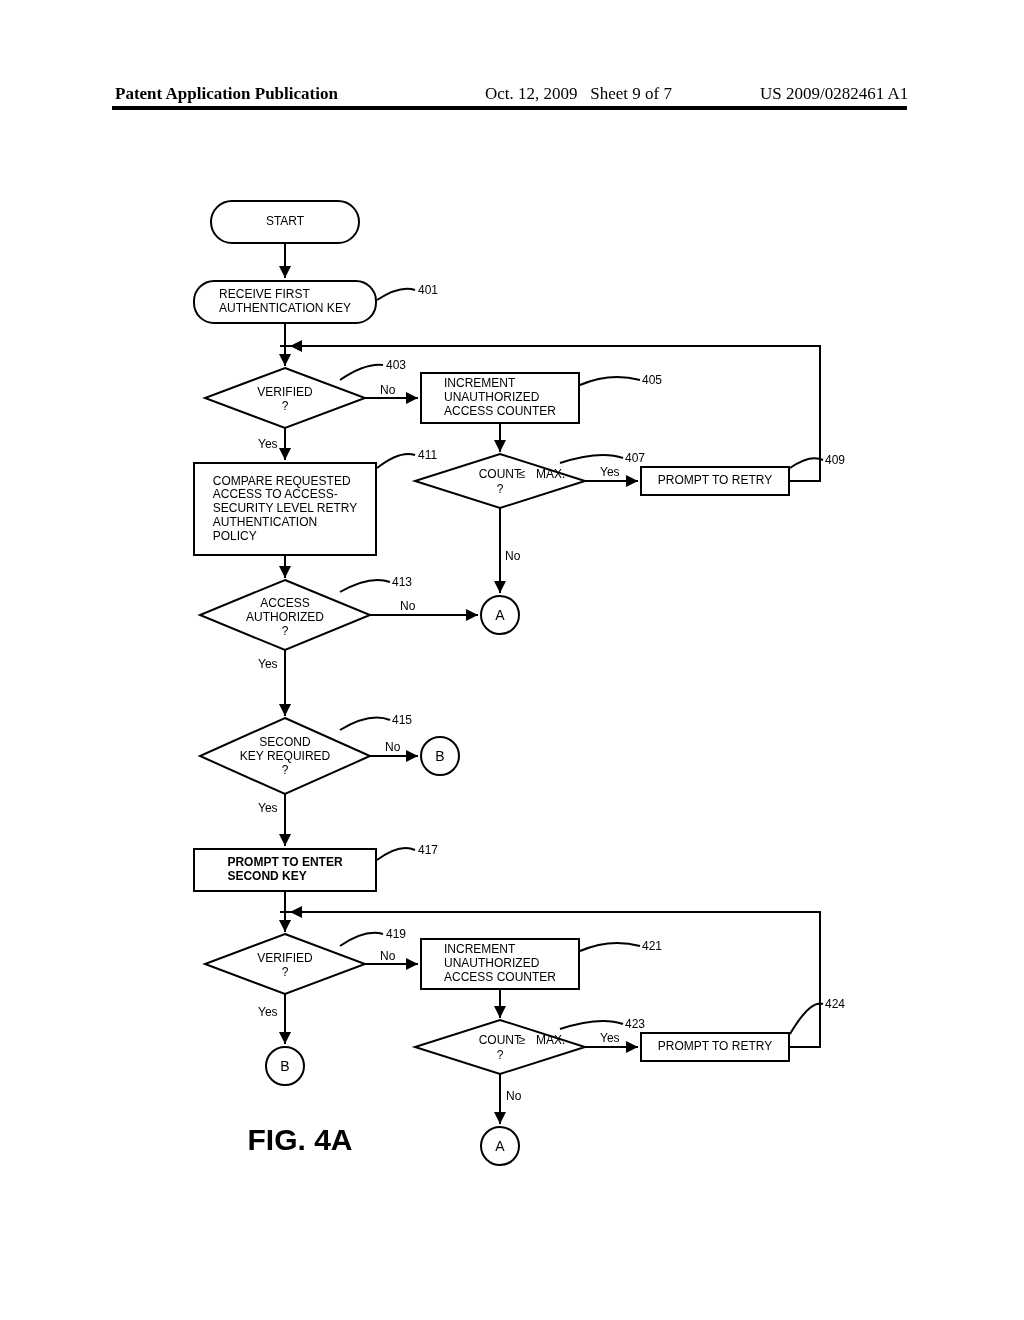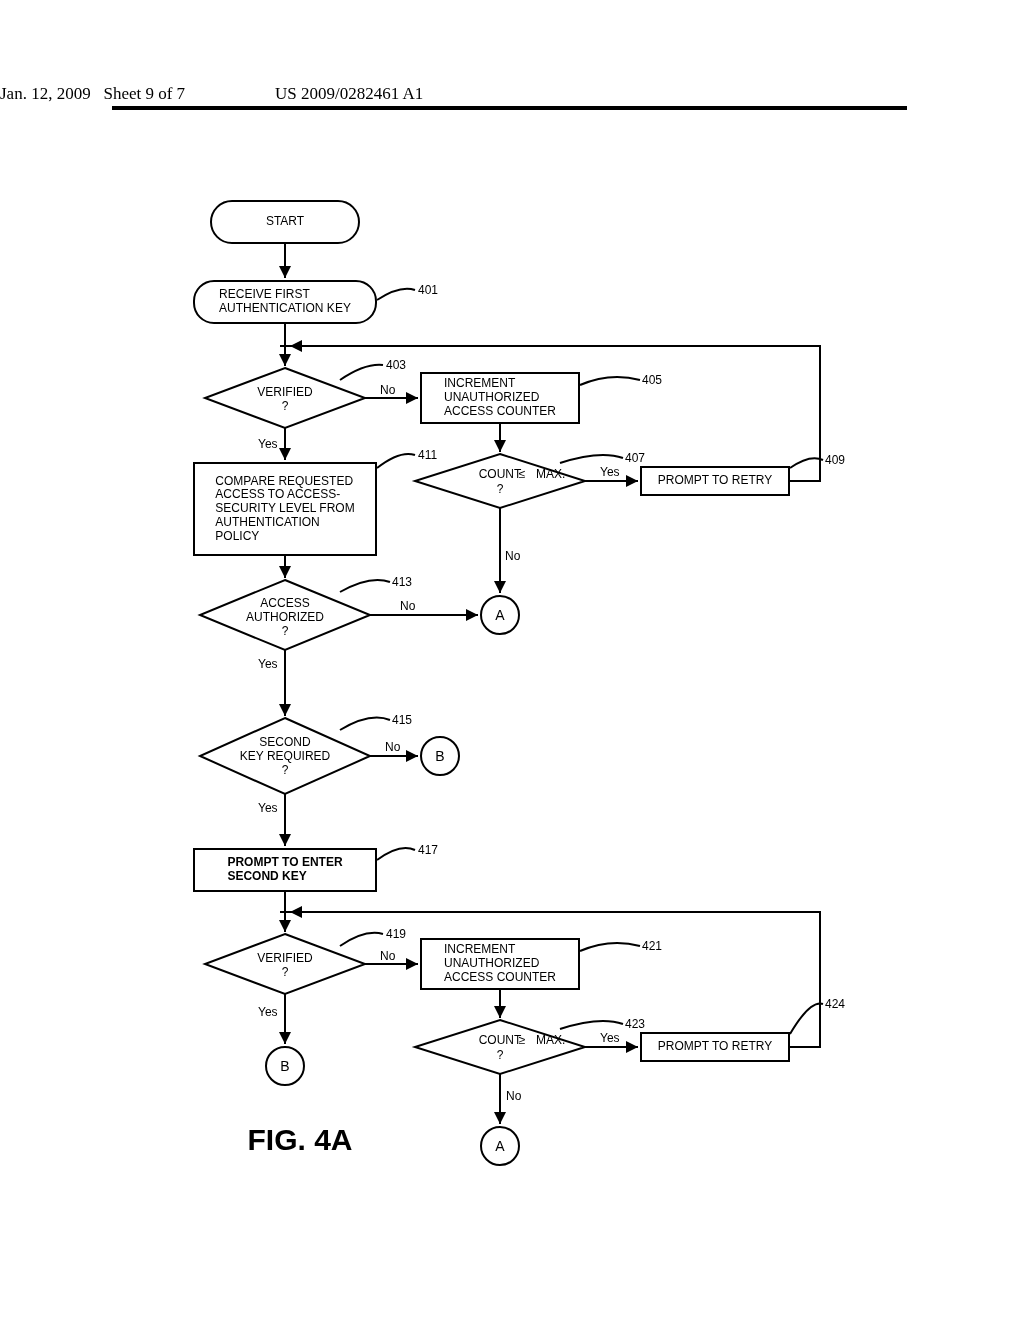--- a/index.html
+++ b/index.html
@@ -56,36 +56,37 @@
 .ln { stroke:#000; stroke-width:2; fill:none; }
 .arrw { fill:#000; }
 .lt { font: 12px Arial, Helvetica, sans-serif; }
 .rl { font: 12px Arial, Helvetica, sans-serif; }
 .le { font: 12px Arial, Helvetica, sans-serif; } 
 </style>
 </head>
 <body>
 
 <div class="header">
+  <div class="pub">Patent Application Publication</div>
   <div class="date">
-    <span>Jan. 12, 2009</span>&nbsp;&nbsp;
+    <span>Oct. 12, 2009</span>&nbsp;&nbsp;
     <span>Sheet 9 of 7</span>
   </div>
   <div class="pg">US 2009/0282461 A1</div>
 </div>
 <div class="hr"></div>
 
 <div class="shape terminator" style="left:210px; top:200px; width:150px; height:44px;">START</div>
 
 <div class="shape process" style="left:193px; top:280px; width:184px; height:44px; white-space:pre-line;border-radius:21px;">RECEIVE FIRST
 AUTHENTICATION KEY</div>
 
 <div class="shape process" style="left:193px; top:462px; width:184px; height:94px; white-space:pre-line;">COMPARE REQUESTED
 ACCESS TO ACCESS-
-SECURITY LEVEL FROM
+SECURITY LEVEL RETRY
 AUTHENTICATION
 POLICY</div>
 
 <div class="shape process" style="left:420px; top:372px; width:160px; height:52px; white-space:pre-line;">INCREMENT
 UNAUTHORIZED
 ACCESS COUNTER</div>
 
 <div class="shape process" style="left:640px; top:466px; width:150px; height:30px;">PROMPT TO RETRY</div>
 
 <div class="shape process" style="left:193px; top:848px; width:184px; height:44px; white-space:pre-line;font-weight:bold;">PROMPT TO ENTER

